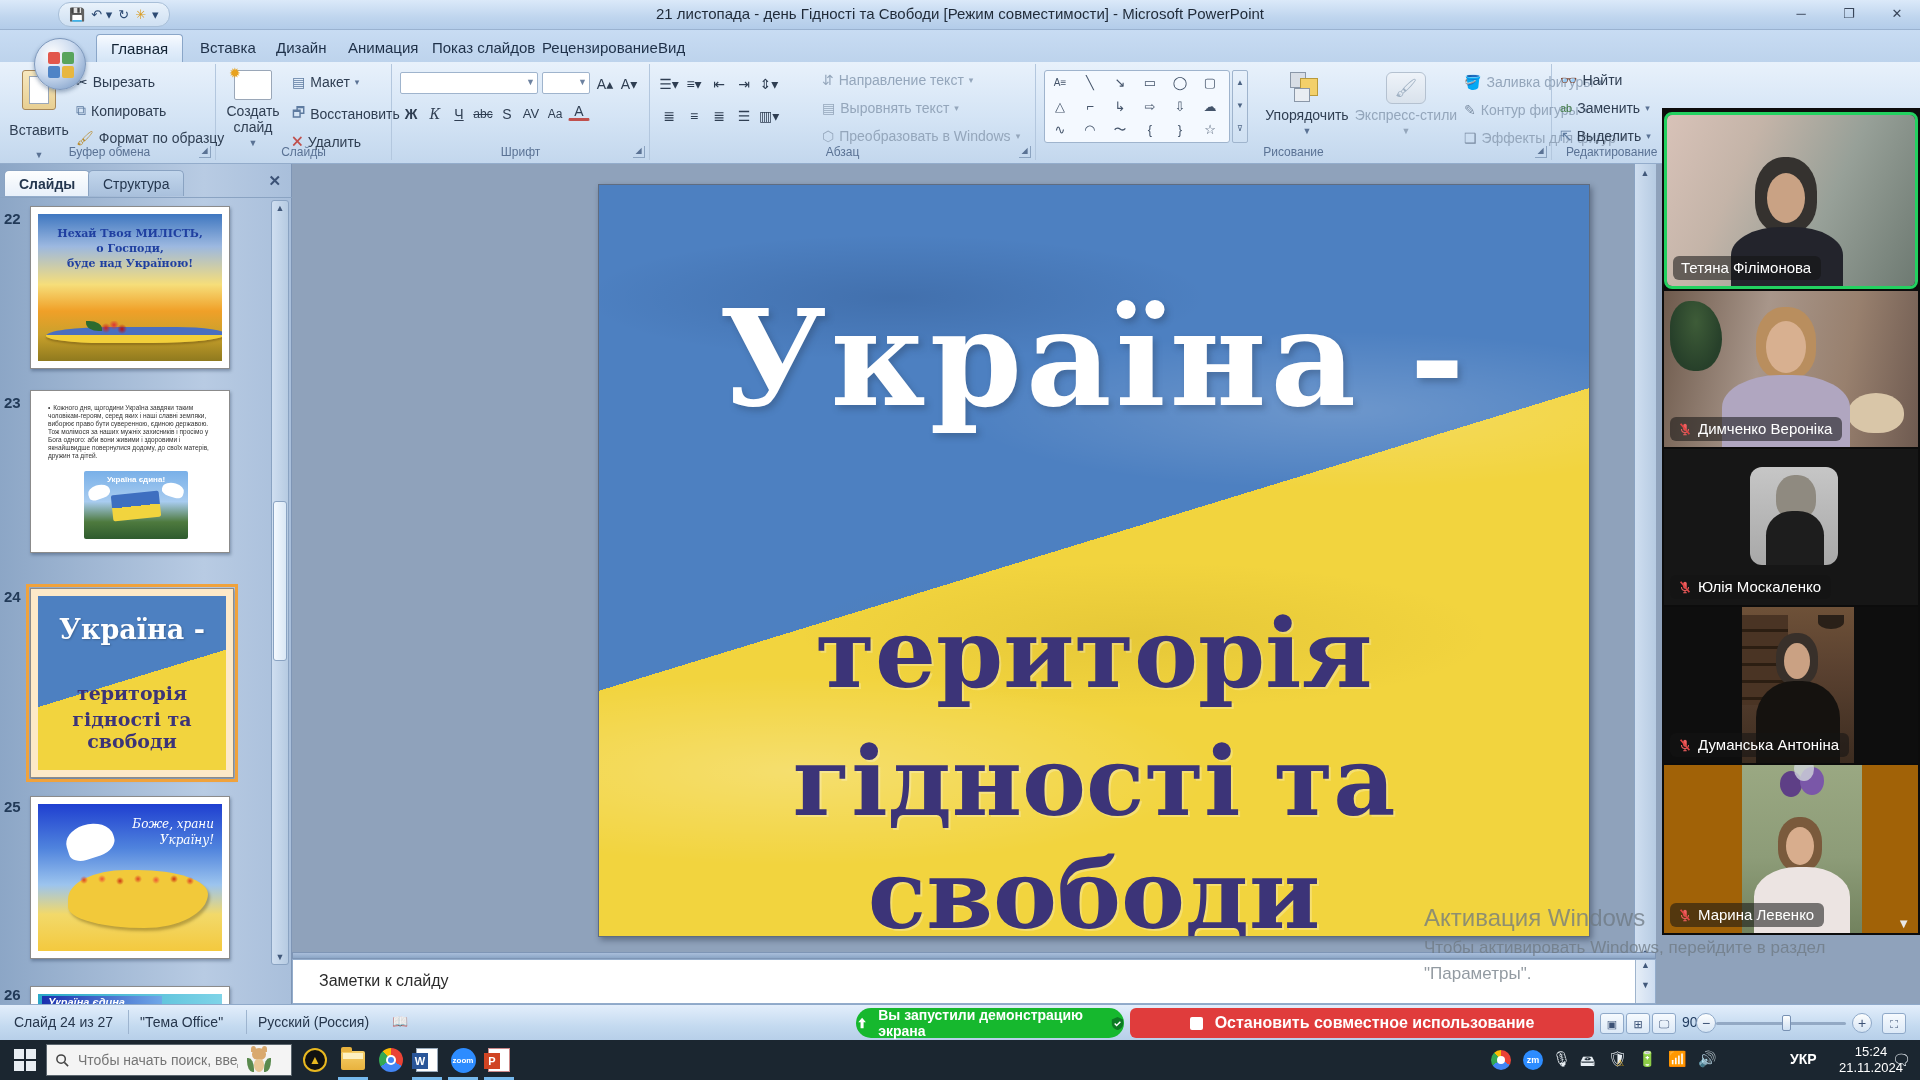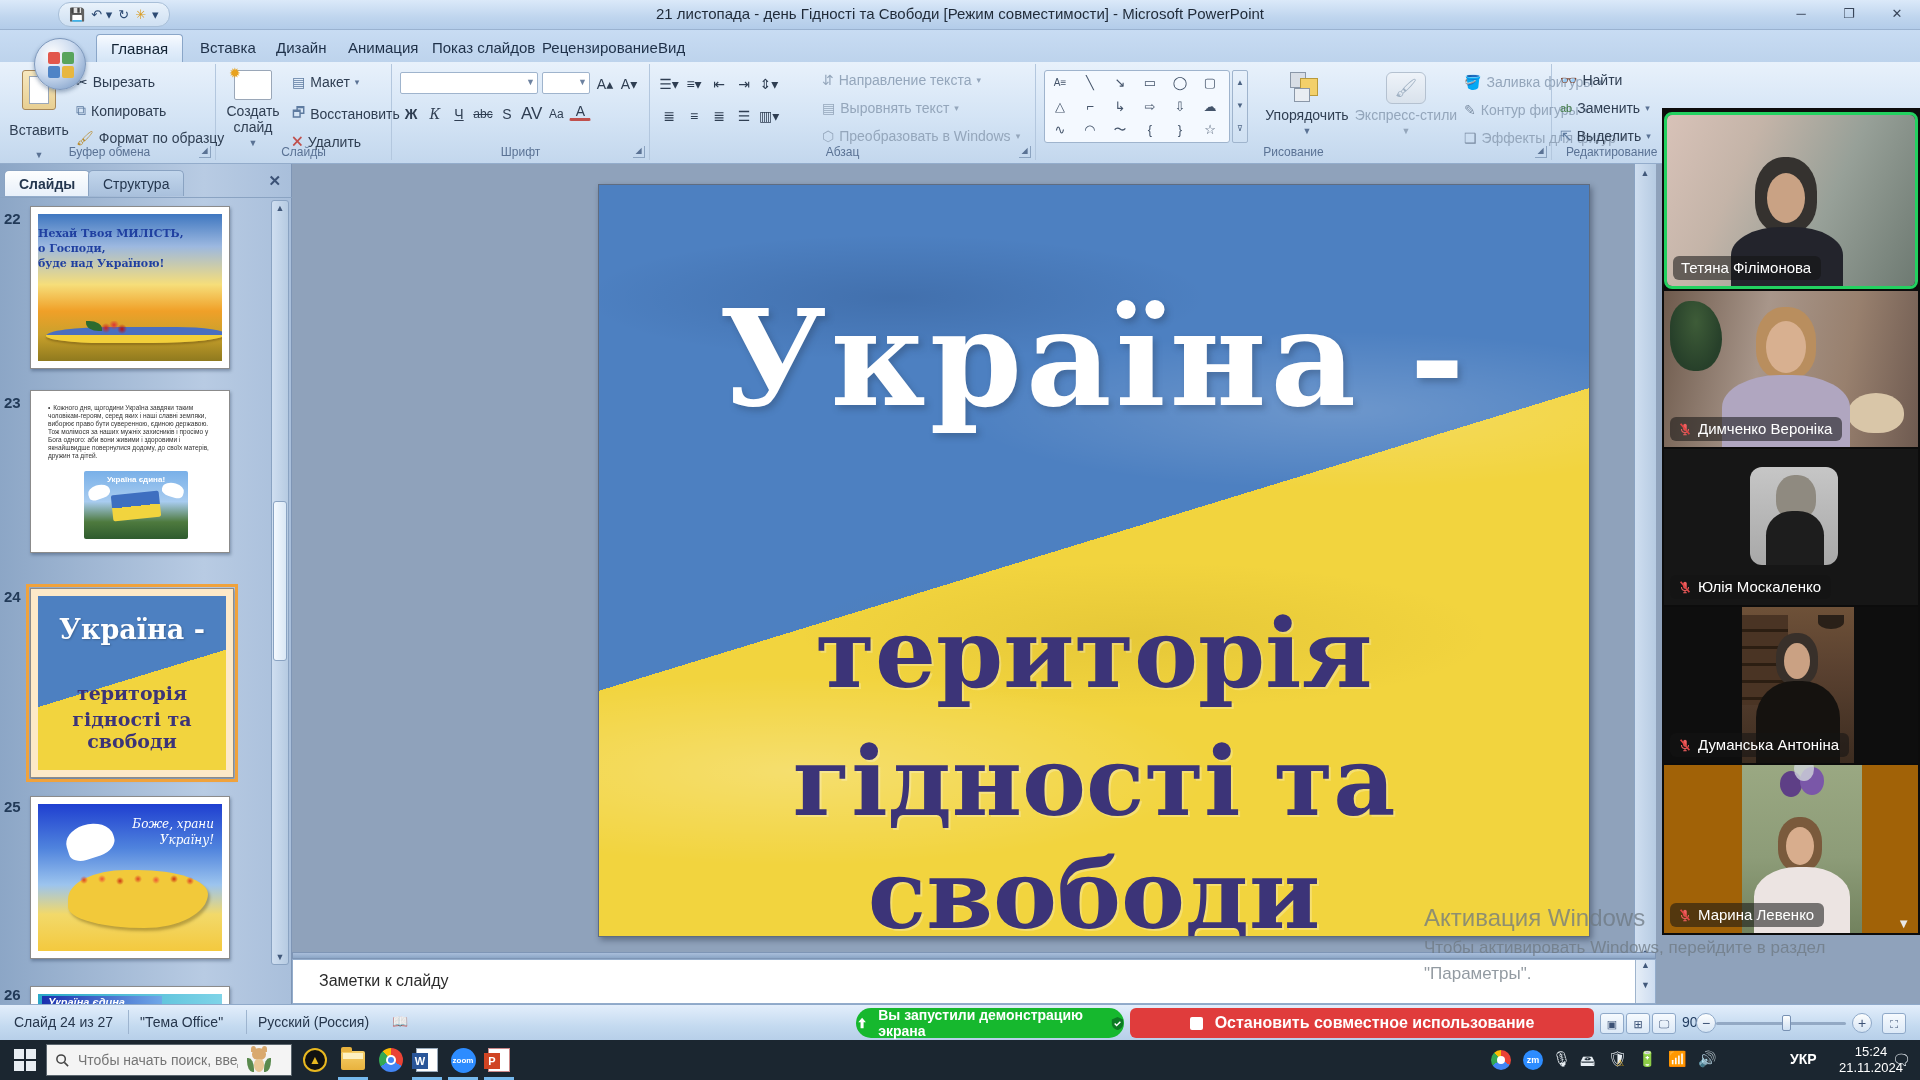--- a/index.html
+++ b/index.html
@@ -245,21 +245,21 @@
         <span></span><span class="arr">▼</span>
       </div>
       <span class="fbtn" style="position:absolute; left:202px; top:8px;">A▴</span>
       <span class="fbtn" style="position:absolute; left:226px; top:8px;">A▾</span>
       <div style="position:absolute; left:8px; top:38px; display:flex; gap:2px;">
         <span class="fbtn" style="font-weight:bold;">Ж</span>
         <span class="fbtn" style="font-style:italic; font-family:'DejaVu Serif',serif;">К</span>
         <span class="fbtn" style="text-decoration:underline;">Ч</span>
         <span class="fbtn" style="text-decoration:line-through; font-size:12px;">abc</span>
         <span class="fbtn">S</span>
-        <span class="fbtn" style="font-size:17px;">AV</span>
+        <span class="fbtn" style="font-size:13px;">AV</span>
         <span class="fbtn" style="font-size:12px;">Aa</span>
         <span class="fbtn" style="border-bottom:3px solid #c0504d; height:19px; line-height:17px;">А</span>
       </div>
       <div class="rg-label">Шрифт</div>
       <div class="dlg-launcher">◢</div>
     </div>
 
     <div class="rgroup" style="left:650px; width:386px;">
       <div style="position:absolute; left:8px; top:8px; display:flex; gap:3px;">
         <span class="fbtn">☰▾</span>
@@ -270,21 +270,21 @@
       </div>
       <div style="position:absolute; left:8px; top:40px; display:flex; gap:3px;">
         <span class="fbtn">≣</span>
         <span class="fbtn">≡</span>
         <span class="fbtn">≣</span>
         <span class="fbtn">☰</span>
         <span class="fbtn">▥▾</span>
       </div>
       <div class="small-cmd dis" style="left:172px; top:8px;">
         <span class="ic">⇵</span>
-          <span>Направление текста</span>
+          <span>Направление текст</span>
           <span style="font-size:9px;">▾</span>
       </div>
       <div class="small-cmd dis" style="left:172px; top:36px;">
         <span class="ic">▤</span>
           <span>Выровнять текст</span>
           <span style="font-size:9px;">▾</span>
       </div>
       <div class="small-cmd dis" style="left:172px; top:64px;">
         <span class="ic">⬡</span>
           <span>Преобразовать в Windows</span>
@@ -371,21 +371,21 @@
   <div class="abs" id="slides-pane">
     <span class="pane-tab active" style="left:4px;">Слайды</span>
     <span class="pane-tab" style="left:88px;">Структура</span>
     <span id="pane-close">✕</span>
 
     <div id="pane-body">
 
       <span class="thumb-num" style="left:4px; top:12px;">22</span>
       <div class="thumb" style="left:30px; top:8px; width:200px; height:163px;">
         <div class="thumb-art" style="background:linear-gradient(#3f77c0 0%,#9cb8e0 22%,#f6de7a 48%,#f0a028 66%,#caa12c 82%,#8f7a1e 100%);">
-          <div style="position:absolute; left:0; top:12px; width:100%; text-align:left; font-family:'DejaVu Serif',serif; font-weight:bold; font-size:11px; color:#1f3fa0; line-height:15px;">
+          <div style="position:absolute; left:0; top:12px; width:100%; text-align:center; font-family:'DejaVu Serif',serif; font-weight:bold; font-size:11px; color:#1f3fa0; line-height:15px;">
             <div>Нехай Твоя МИЛІСТЬ,</div>
             <div>о Господи,</div>
             <div>буде над Україною!</div>
           </div>
           <div style="position:absolute; left:8px; bottom:18px; width:180px; height:16px; background:linear-gradient(#4a6fc0 50%, #f2cf3a 50%); border-radius:40% 30% 45% 35%/60% 50% 60% 50%; box-shadow:0 2px 2px rgba(60,40,0,.3);"></div>
           <span style="position:absolute; left:62px; bottom:26px; width:30px; height:14px; background:radial-gradient(circle 4px at 6px 7px,#c22,transparent 5px),radial-gradient(circle 4px at 14px 4px,#d33,transparent 5px),radial-gradient(circle 4px at 22px 8px,#b11,transparent 5px); "></span>
           <span style="position:absolute; left:48px; bottom:30px; width:16px; height:10px; background:#2e6b2e; border-radius:0 80% 0 80%;"></span>
         </div>
       </div>
 

